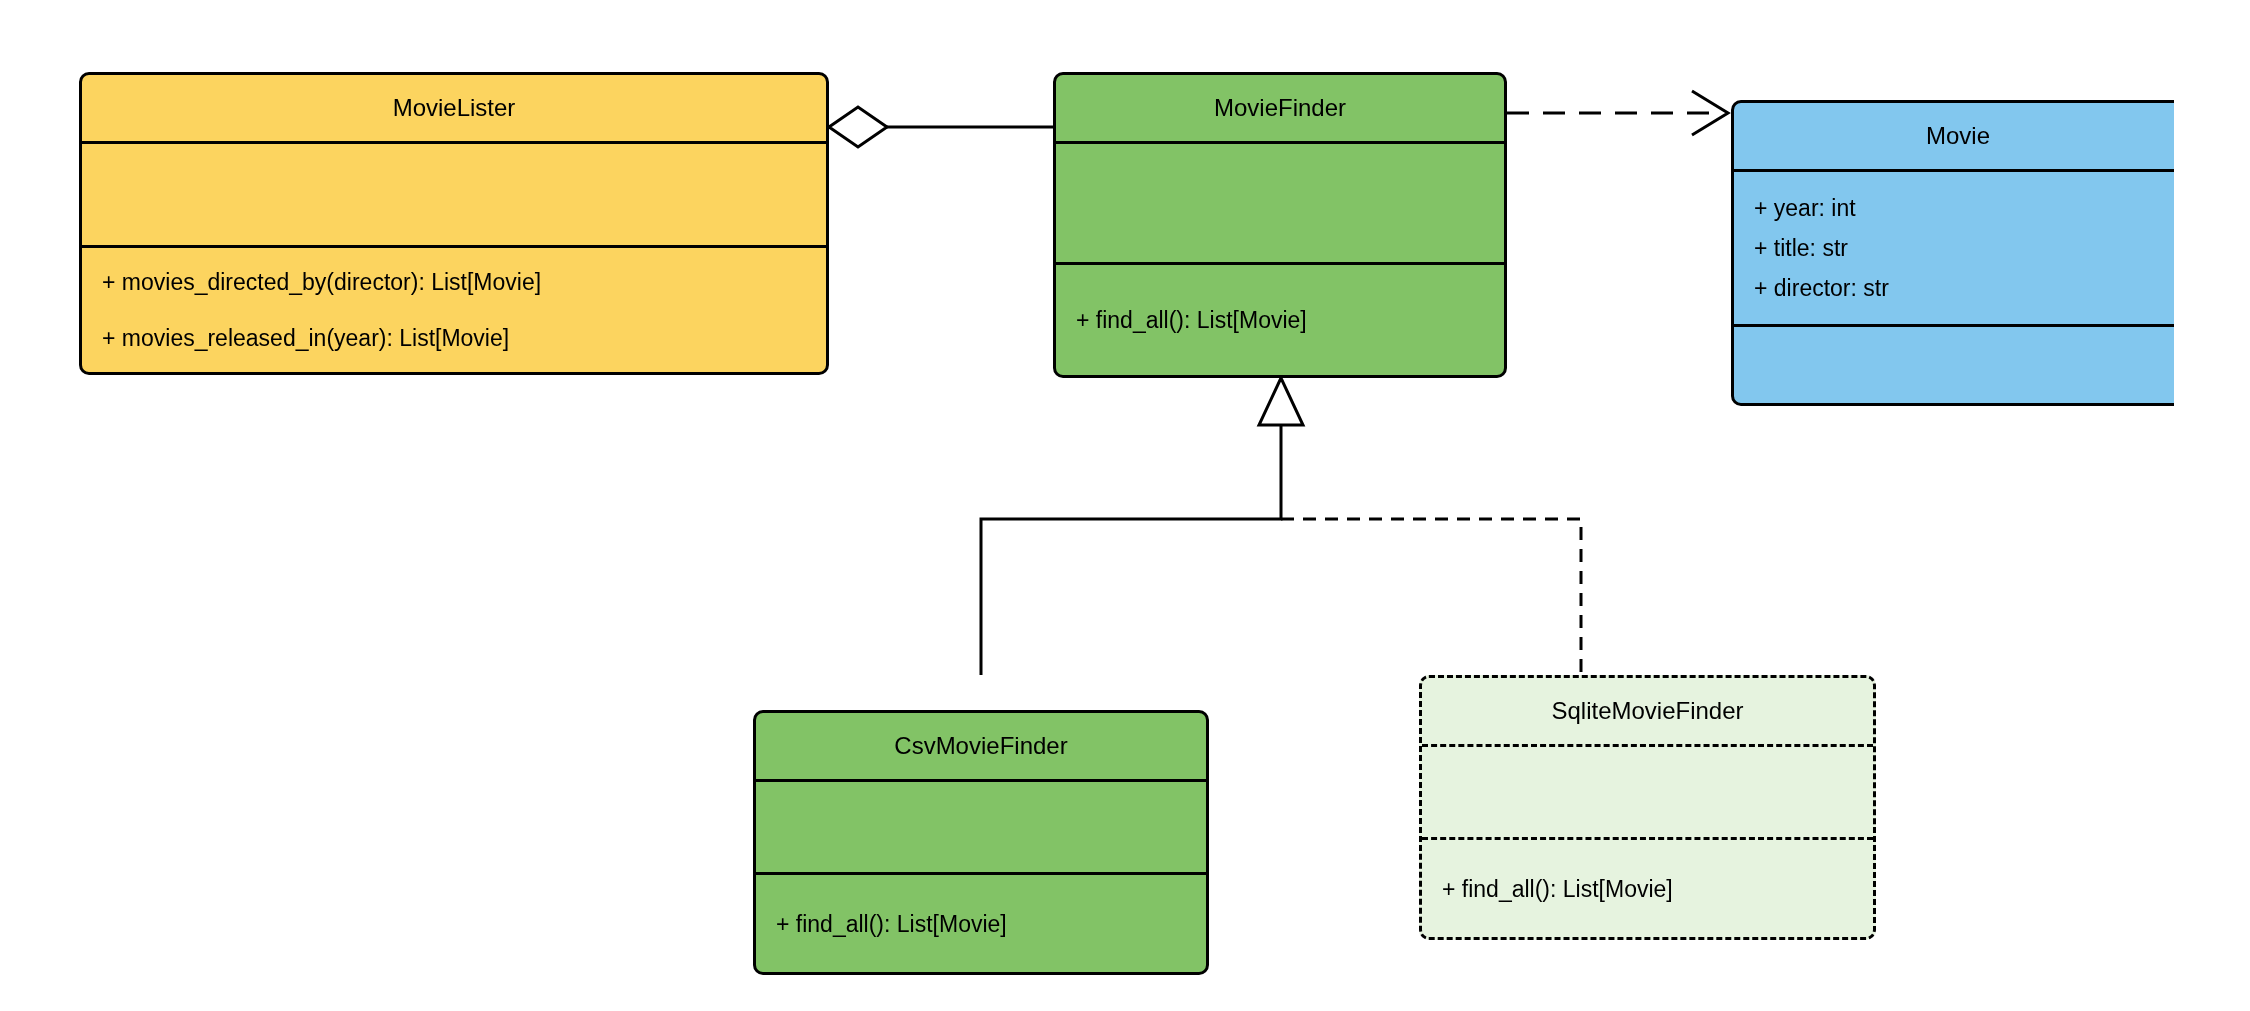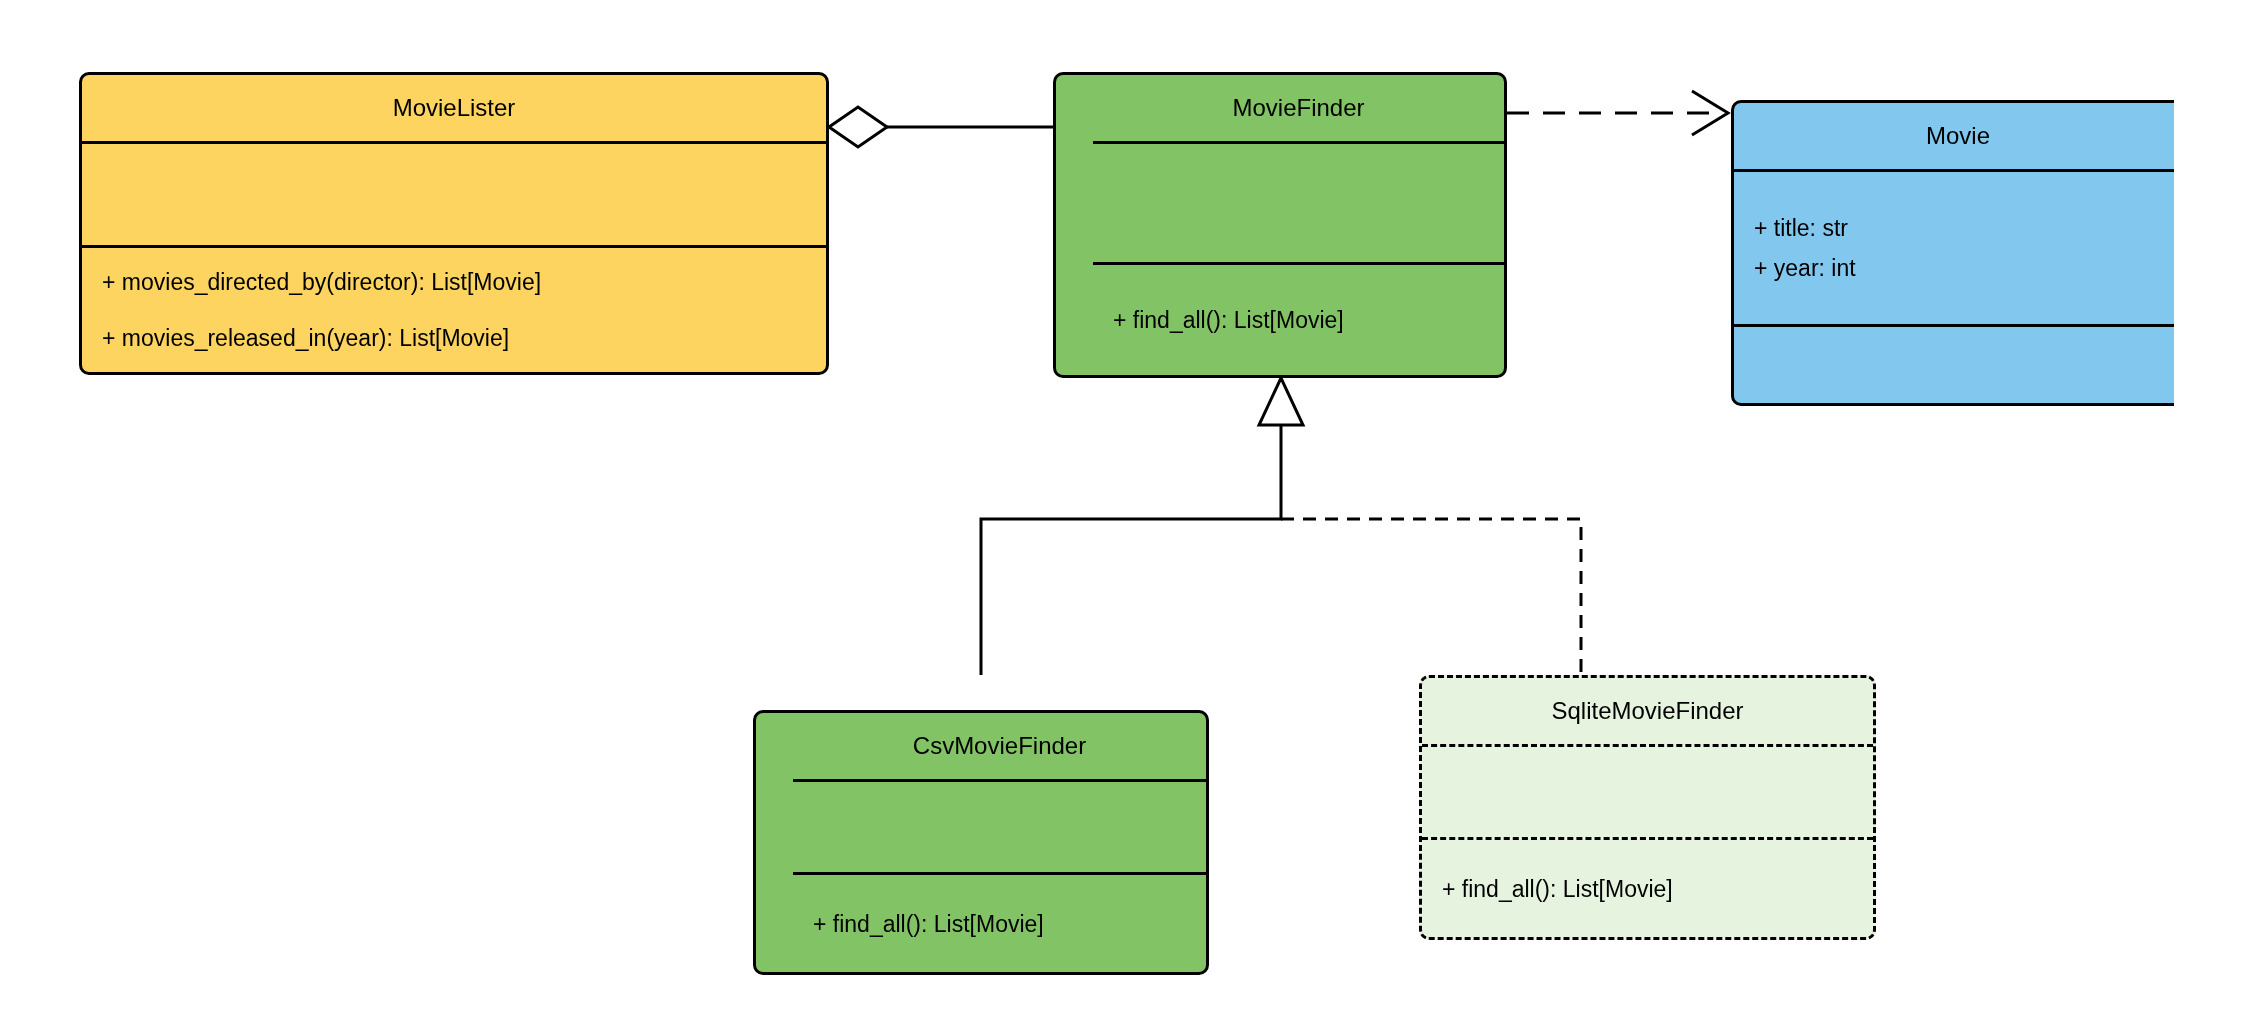--- a/index.html
+++ b/index.html
@@ -61,21 +61,21 @@
   .compartment.methods.grow {
     flex: 1 1 auto;
     gap: 16px;
   }
   .member-line {
     line-height: 40px;
     white-space: nowrap;
   }
   
   .fill-yellow { background: #FCD45F; }
-  .fill-green  { background: #82C366; padding-left: 37px; }
+  .fill-green  { background: #82C366; }
   .fill-blue   { background: #82C7EE; margin-top: 28px; }
   .fill-lightgreen { background: #E6F3DF; }
 </style>
 </head>
 <body>
 
 <div class="canvas">
 
   <svg class="connector-layer" viewBox="0 0 2250 1011" xmlns="http://www.w3.org/2000/svg">
 
@@ -124,22 +124,23 @@
     <div class="compartment methods grow">
       <div class="member-line">+ find_all(): List[Movie]</div>
     </div>
   </div>
 
   <div class="uml-class fill-blue" style="left:1731px; top:72px; width:454px; height:306px;">
     <div class="compartment title" style="height:66px;">
       <span>Movie</span>
     </div>
     <div class="compartment attrs" style="height:155px;">
+      <div class="member-line">+ year: int</div>
       <div class="member-line">+ title: str</div>
-      <div class="member-line">+ year: int</div>
+      <div class="member-line">+ director: str</div>
     </div>
     <div class="compartment methods grow"></div>
   </div>
 
   <div class="uml-class fill-green" style="left:753px; top:710px; width:456px; height:265px;">
     <div class="compartment title" style="height:66px;">
       <span>CsvMovieFinder</span>
     </div>
     <div class="compartment attrs" style="height:93px;"></div>
     <div class="compartment methods grow">

